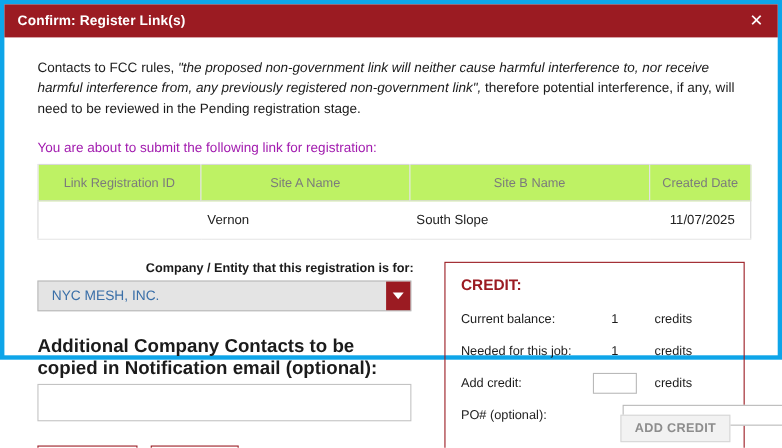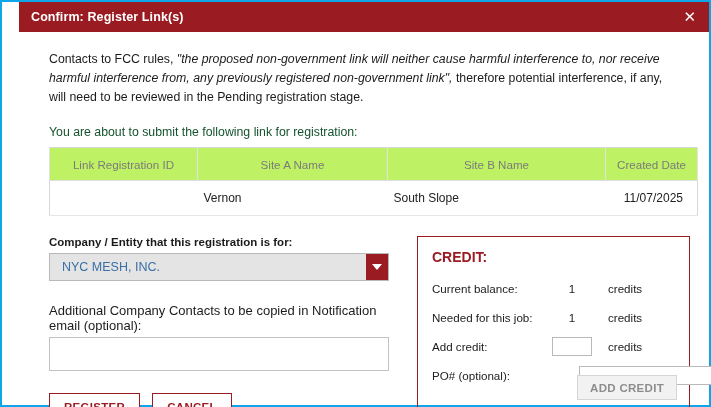--- a/index.html
+++ b/index.html
@@ -11,27 +11,26 @@
     height: 407px;
     background: #ffffff;
     font-family: "Liberation Sans", sans-serif;
     font-size: 12px;
     color: #222222;
     overflow: hidden;
   }
   .dialog {
     position: relative;
     width: 711px;
-    height: 407px;
-    box-sizing: border-box;
-    border: 2px solid #0ea5e9;
+    height: 327px;
+    box-sizing: border-box;
+    border: 4px solid #0ea5e9;
     background: #ffffff;
     display: flex;
     flex-direction: column;
-    padding-left: 17px;
   }
   .titlebar {
     height: 30px;
     background: #9b1b22;
     color: #ffffff;
     display: flex;
     align-items: center;
     justify-content: space-between;
     padding: 0 10px 0 12px;
     box-sizing: border-box;
@@ -59,21 +58,21 @@
     font-size: 12.3px;
     line-height: 1.55;
     color: #1b1b1b;
     margin: 4px 0 0 0;
   }
   .notice .quoted {
     font-style: italic;
   }
   .submit-line {
     font-size: 12.3px;
-    color: #14532d;
+    color: #a21caf;
     margin: 18px 0 8px 0;
   }
   table.link-table {
     width: 648px;
     border-collapse: collapse;
     border: 1px solid #d8d8d8;
     font-size: 11.6px;
     table-layout: fixed;
   }
   table.link-table thead th {
@@ -105,20 +104,21 @@
     gap: 28px;
   }
   .left-col {
     width: 345px;
   }
   .field-label {
     font-size: 11.5px;
     font-weight: bold;
     color: #1b1b1b;
     margin-bottom: 5px;
+    text-align: right;
   }
   .select-wrap {
     position: relative;
     width: 340px;
     height: 28px;
     box-sizing: border-box;
     border: 1px solid #b9b9b9;
     background: #e4e4e4;
     display: flex;
     align-items: center;
@@ -140,22 +140,22 @@
     justify-content: center;
   }
   .select-arrow .caret {
     width: 0;
     height: 0;
     border-left: 5px solid transparent;
     border-right: 5px solid transparent;
     border-top: 6px solid #ffffff;
   }
   .contacts-label {
-    font-size: 13px;
-    font-weight: normal;
+    font-size: 17px;
+    font-weight: bold;
     color: #1b1b1b;
     margin: 22px 0 4px 0;
   }
   .contacts-input {
     width: 340px;
     height: 34px;
     box-sizing: border-box;
     border: 1px solid #c3c3c3;
     background: #ffffff;
     font-family: "Liberation Sans", sans-serif;

